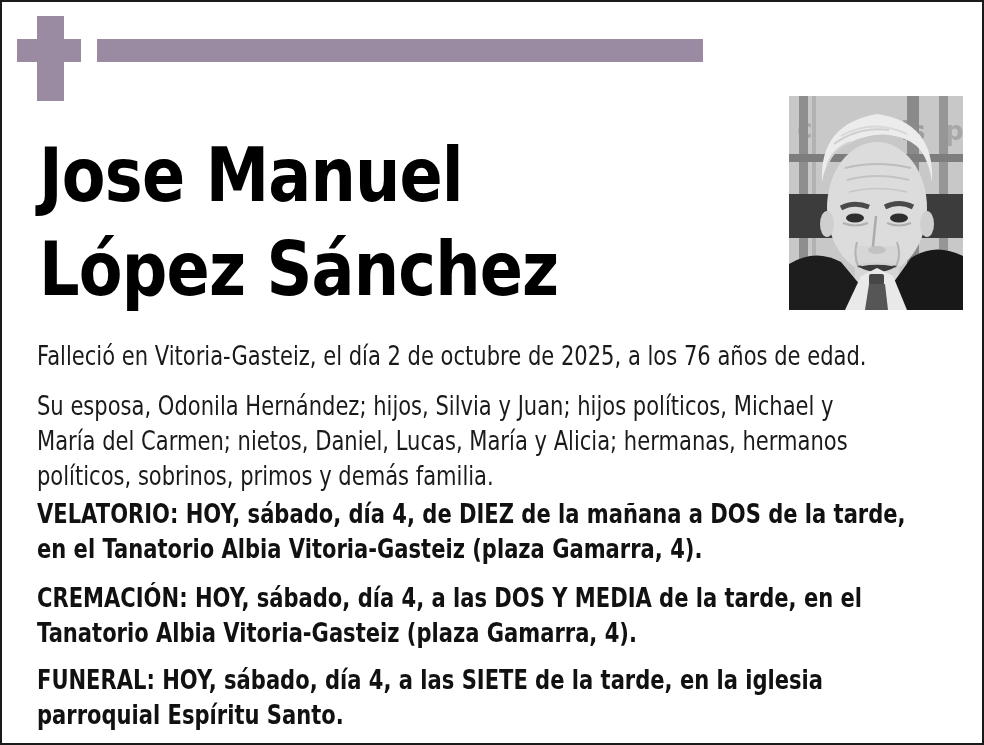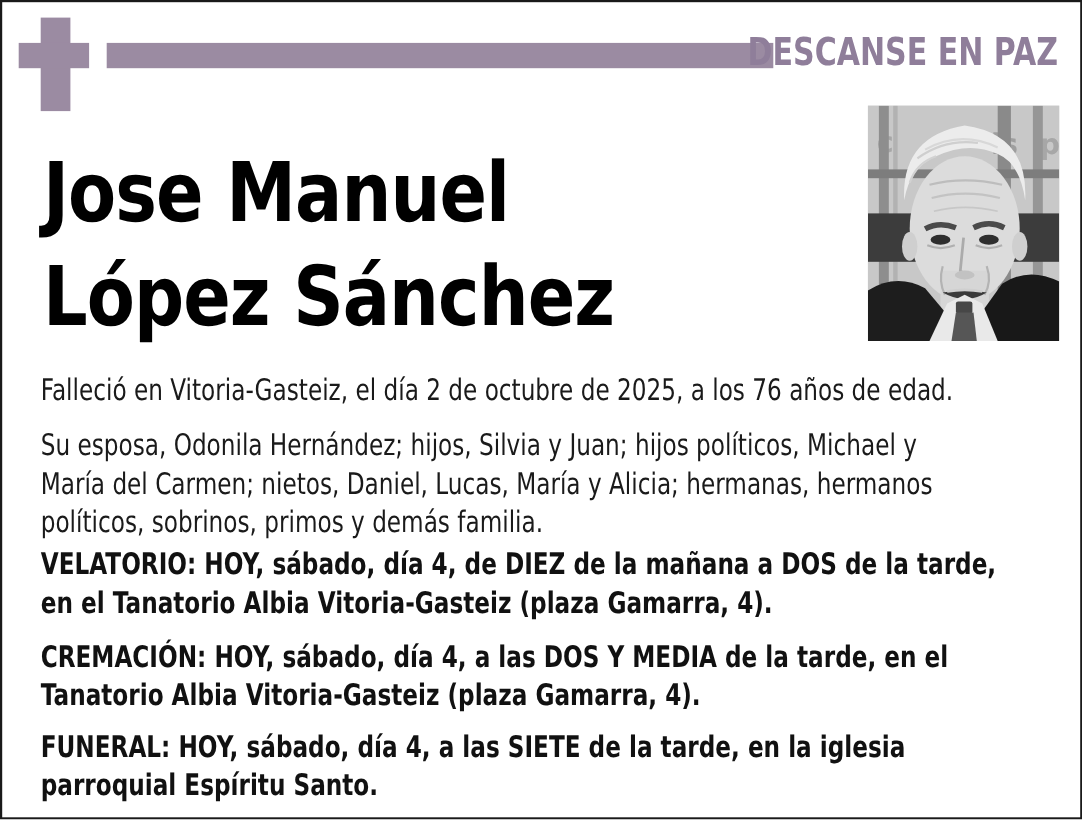--- a/index.html
+++ b/index.html
@@ -61,23 +61,20 @@
   .p-funeral{top:660px;}
 </style>
 </head>
 <body>
 
 <div class="esquela">
 
   <div class="cross-v"></div>
   <div class="cross-h"></div>
   <div class="head-rule"></div>
-  <div class="rip">
-    <span class="condense">DESCANSE EN PAZ</span>
-  </div>
 
   <div class="portrait">
     <svg width="174" height="214" viewBox="0 0 174 214" xmlns="http://www.w3.org/2000/svg">
 
       <rect x="0" y="0" width="174" height="214" fill="#c8c8c8"></rect>
 
       <text x="8" y="42" font-size="26" font-weight="bold" fill="#a7a7a7" font-family="DejaVu Sans, sans-serif">c</text>
       <text x="112" y="44" font-size="26" font-weight="bold" fill="#9e9e9e" font-family="DejaVu Sans, sans-serif">ls</text>
       <text x="156" y="44" font-size="26" font-weight="bold" fill="#a7a7a7" font-family="DejaVu Sans, sans-serif">p</text>
 

